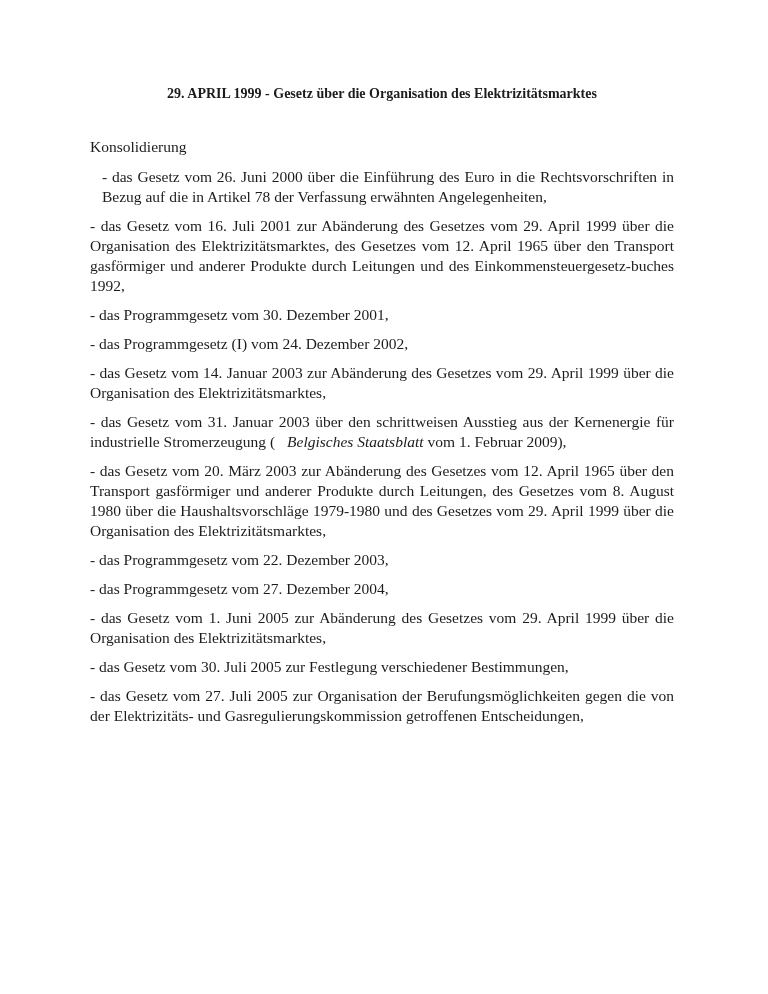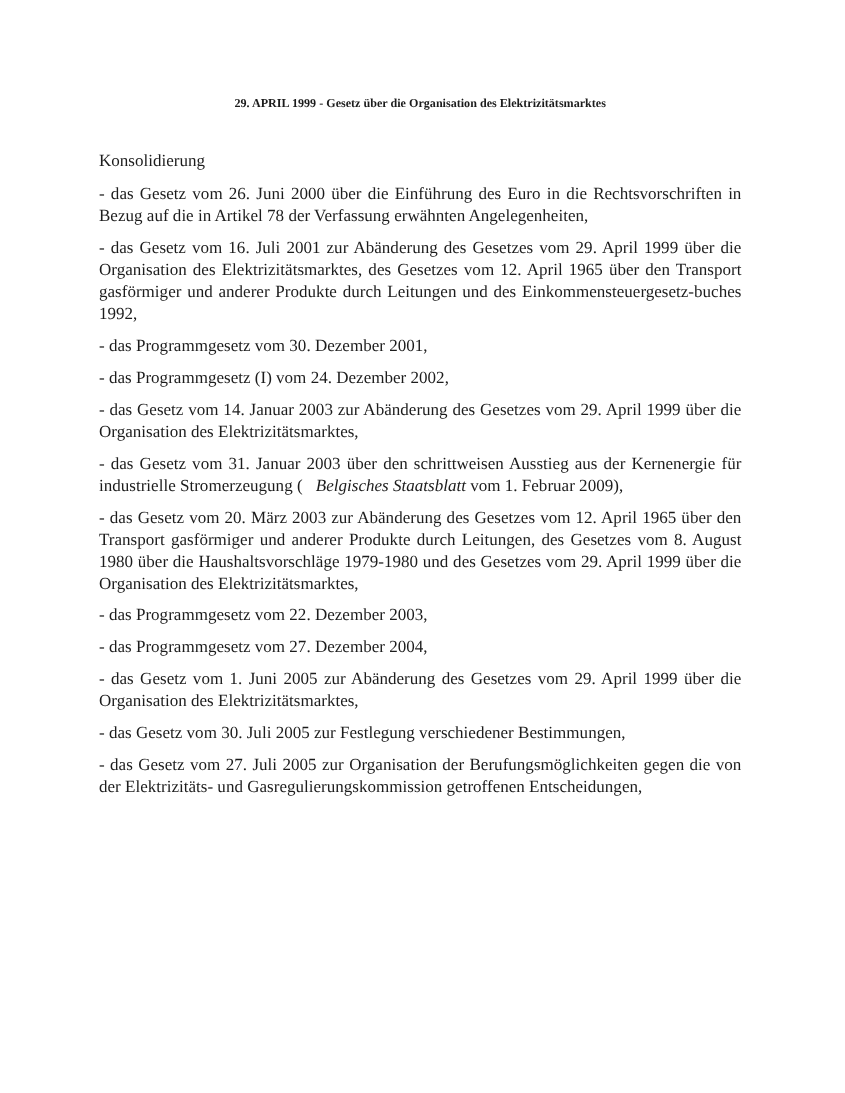--- a/index.html
+++ b/index.html
@@ -15,21 +15,21 @@
     background: #ffffff;
     box-sizing: border-box;
     padding: 84px 94px 0 90px;
     font-family: "Liberation Serif", "DejaVu Serif", serif;
     font-size: 15.5px;
     line-height: 20px;
     color: #1c1c1c;
     overflow: hidden;
   }
   .doc-title {
-    font-size: 11px;
+    font-size: 14px;
     font-weight: bold;
     text-align: center;
     margin: 0;
     padding: 0;
   }
   .doc-subtitle {
     text-align: left;
     margin: 33px 0 0 0;
   }
   .intro {
@@ -40,20 +40,21 @@
   .amendment-list {
     margin: 0;
     padding: 0;
   }
   .amendment-list p {
     text-align: justify;
     margin: 9px 0 0 0;
   }
   .amendment-list p:first-child {
     margin-top: 10px;
+    margin-left: 12px;
   }
   em {
     font-style: italic;
     margin-left: 12px;
   }
 </style>
 </head>
 <body>
 
 <div class="page">

